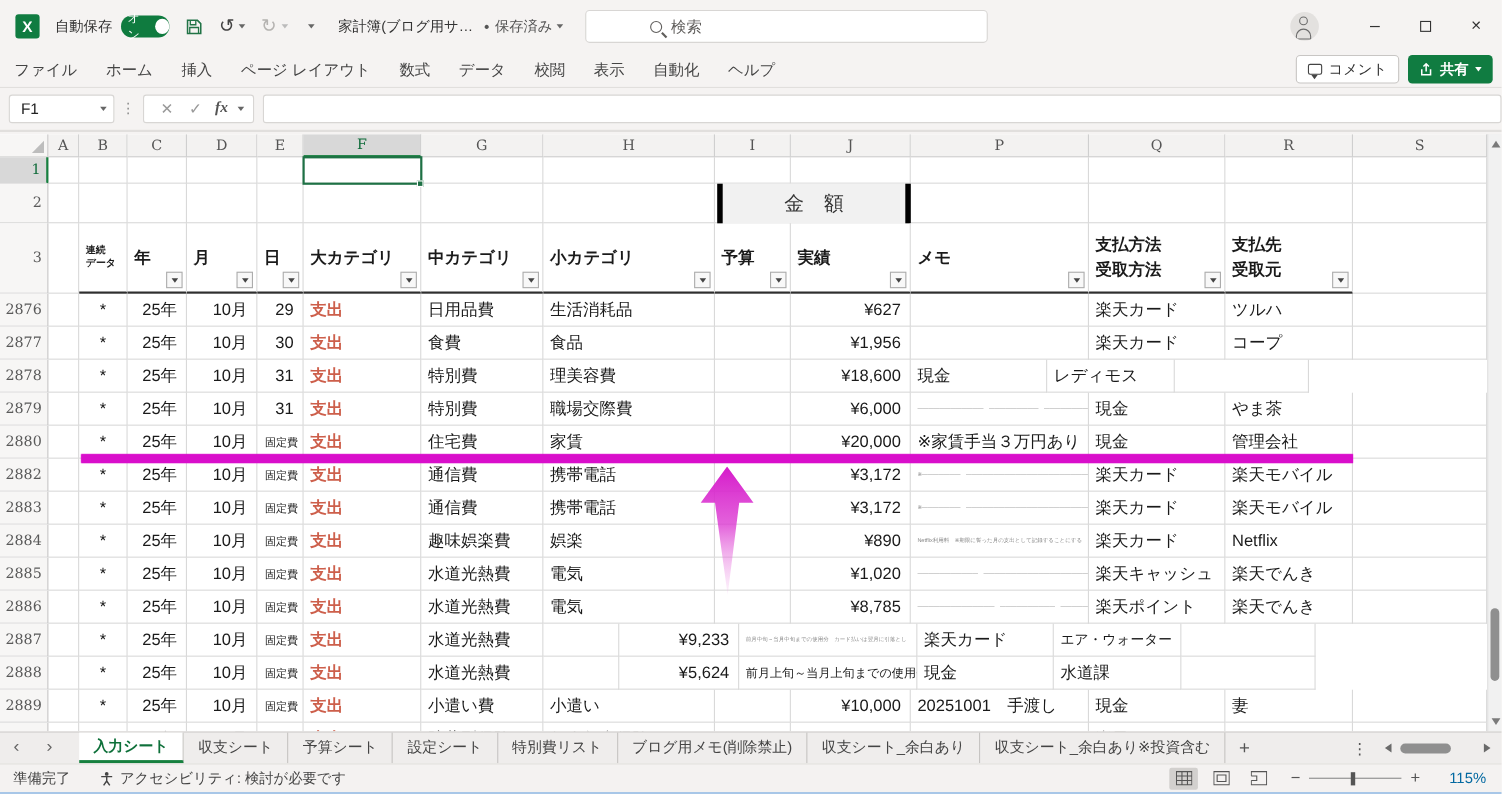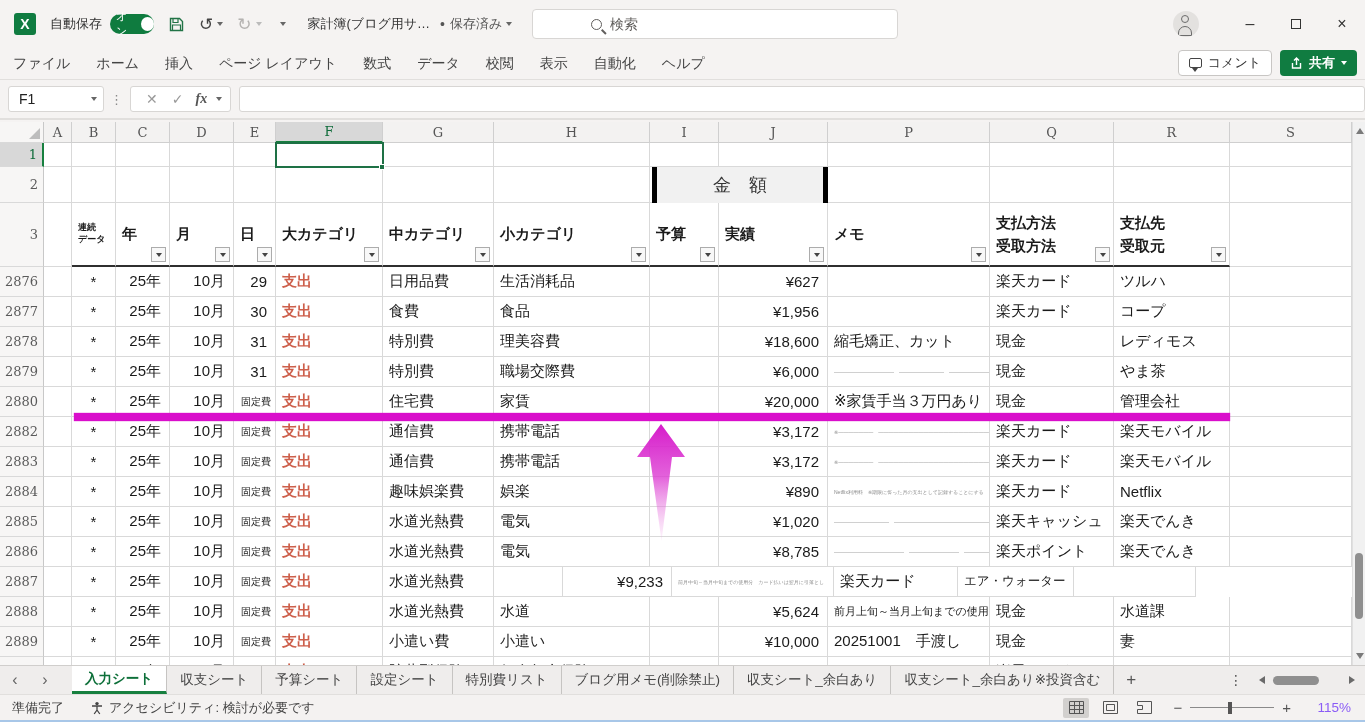--- a/index.html
+++ b/index.html
@@ -109,21 +109,21 @@
   #statusbar { position:absolute; left:0; top:694px; width:1365px; height:26px; background:#F4F2F1; border-top:1px solid #E1DFDD; display:flex; align-items:center; font-size:13px; color:#444; }
   #ready-lbl { margin-left:12px; }
   #acc-group { display:flex; align-items:center; margin-left:26px; }
   #acc-group svg { margin-right:5px; }
   #sb-right { margin-left:auto; display:flex; align-items:center; }
   .view-ic { width:26px; height:20px; display:flex; align-items:center; justify-content:center; margin-right:8px; border-radius:2px; }
   .view-ic.active { background:#D2D0CE; }
   #zoom-out, #zoom-in { font-size:15px; color:#555; margin:0 8px; }
   #zoom-track { width:84px; height:1.6px; background:#8a8a8a; position:relative; }
   #zoom-thumb { position:absolute; left:38px; top:-5px; width:4px; height:12px; background:#555; }
-  #zoom-pct { width:52px; text-align:right; margin-right:14px; font-size:13.5px; color:#8b5cf6; }
+  #zoom-pct { width:52px; text-align:right; margin-right:14px; font-size:13.5px; color:#0369a1; }
   #bottom-edge { position:absolute; left:0; top:720px; width:1365px; height:2px; background:#A8C7E8; }
 </style>
 </head>
 <body>
 
 <div id="titlebar">
   <div id="xl-icon">X</div>
   <span id="autosave-lbl">自動保存</span>
   <div id="autosave-toggle">
     <span class="on-txt">オン</span>
@@ -354,21 +354,20 @@
       <div class="gc " style="width: 28px;"></div>
       <div class="gc al-c" style="width: 44px;">*</div>
       <div class="gc al-r" style="width: 54px;">25年</div>
       <div class="gc al-r" style="width: 64px;">10月</div>
       <div class="gc al-r" style="width: 42px;">31</div>
       <div class="gc al-l cat1" style="width: 107px;">支出</div>
       <div class="gc al-l" style="width: 111px;">特別費</div>
       <div class="gc al-l" style="width: 156px;">理美容費</div>
       <div class="gc al-r" style="width: 69px;"></div>
       <div class="gc al-r" style="width: 109px;">¥18,600</div>
-      <div class="gc al-l" style="width: 162px;">縮毛矯正、カット</div>
       <div class="gc al-l" style="width: 124px;">現金</div>
       <div class="gc al-l" style="width: 116px;">レディモス</div>
       <div class="gc " style="width: 122px;"></div>
     </div>
     <div class="grow" style="height: 30px;">
       <div class="gutter" style="width: 44px;">2879</div>
       <div class="gc " style="width: 28px;"></div>
       <div class="gc al-c" style="width: 44px;">*</div>
       <div class="gc al-r" style="width: 54px;">25年</div>
       <div class="gc al-r" style="width: 64px;">10月</div>
@@ -503,21 +502,20 @@
     </div>
     <div class="grow" style="height: 30px;">
       <div class="gutter" style="width: 44px;">2888</div>
       <div class="gc " style="width: 28px;"></div>
       <div class="gc al-c" style="width: 44px;">*</div>
       <div class="gc al-r" style="width: 54px;">25年</div>
       <div class="gc al-r" style="width: 64px;">10月</div>
       <div class="gc al-r fixed-sm" style="width: 42px;">固定費</div>
       <div class="gc al-l cat1" style="width: 107px;">支出</div>
       <div class="gc al-l" style="width: 111px;">水道光熱費</div>
-      <div class="gc al-l" style="width: 156px;">水道</div>
       <div class="gc al-r" style="width: 69px;"></div>
       <div class="gc al-r" style="width: 109px;">¥5,624</div>
       <div class="gc al-l memo-small" style="width: 162px;">前月上旬～当月上旬までの使用分</div>
       <div class="gc al-l" style="width: 124px;">現金</div>
       <div class="gc al-l" style="width: 116px;">水道課</div>
       <div class="gc " style="width: 122px;"></div>
     </div>
     <div class="grow" style="height: 30px;">
       <div class="gutter" style="width: 44px;">2889</div>
       <div class="gc " style="width: 28px;"></div>

